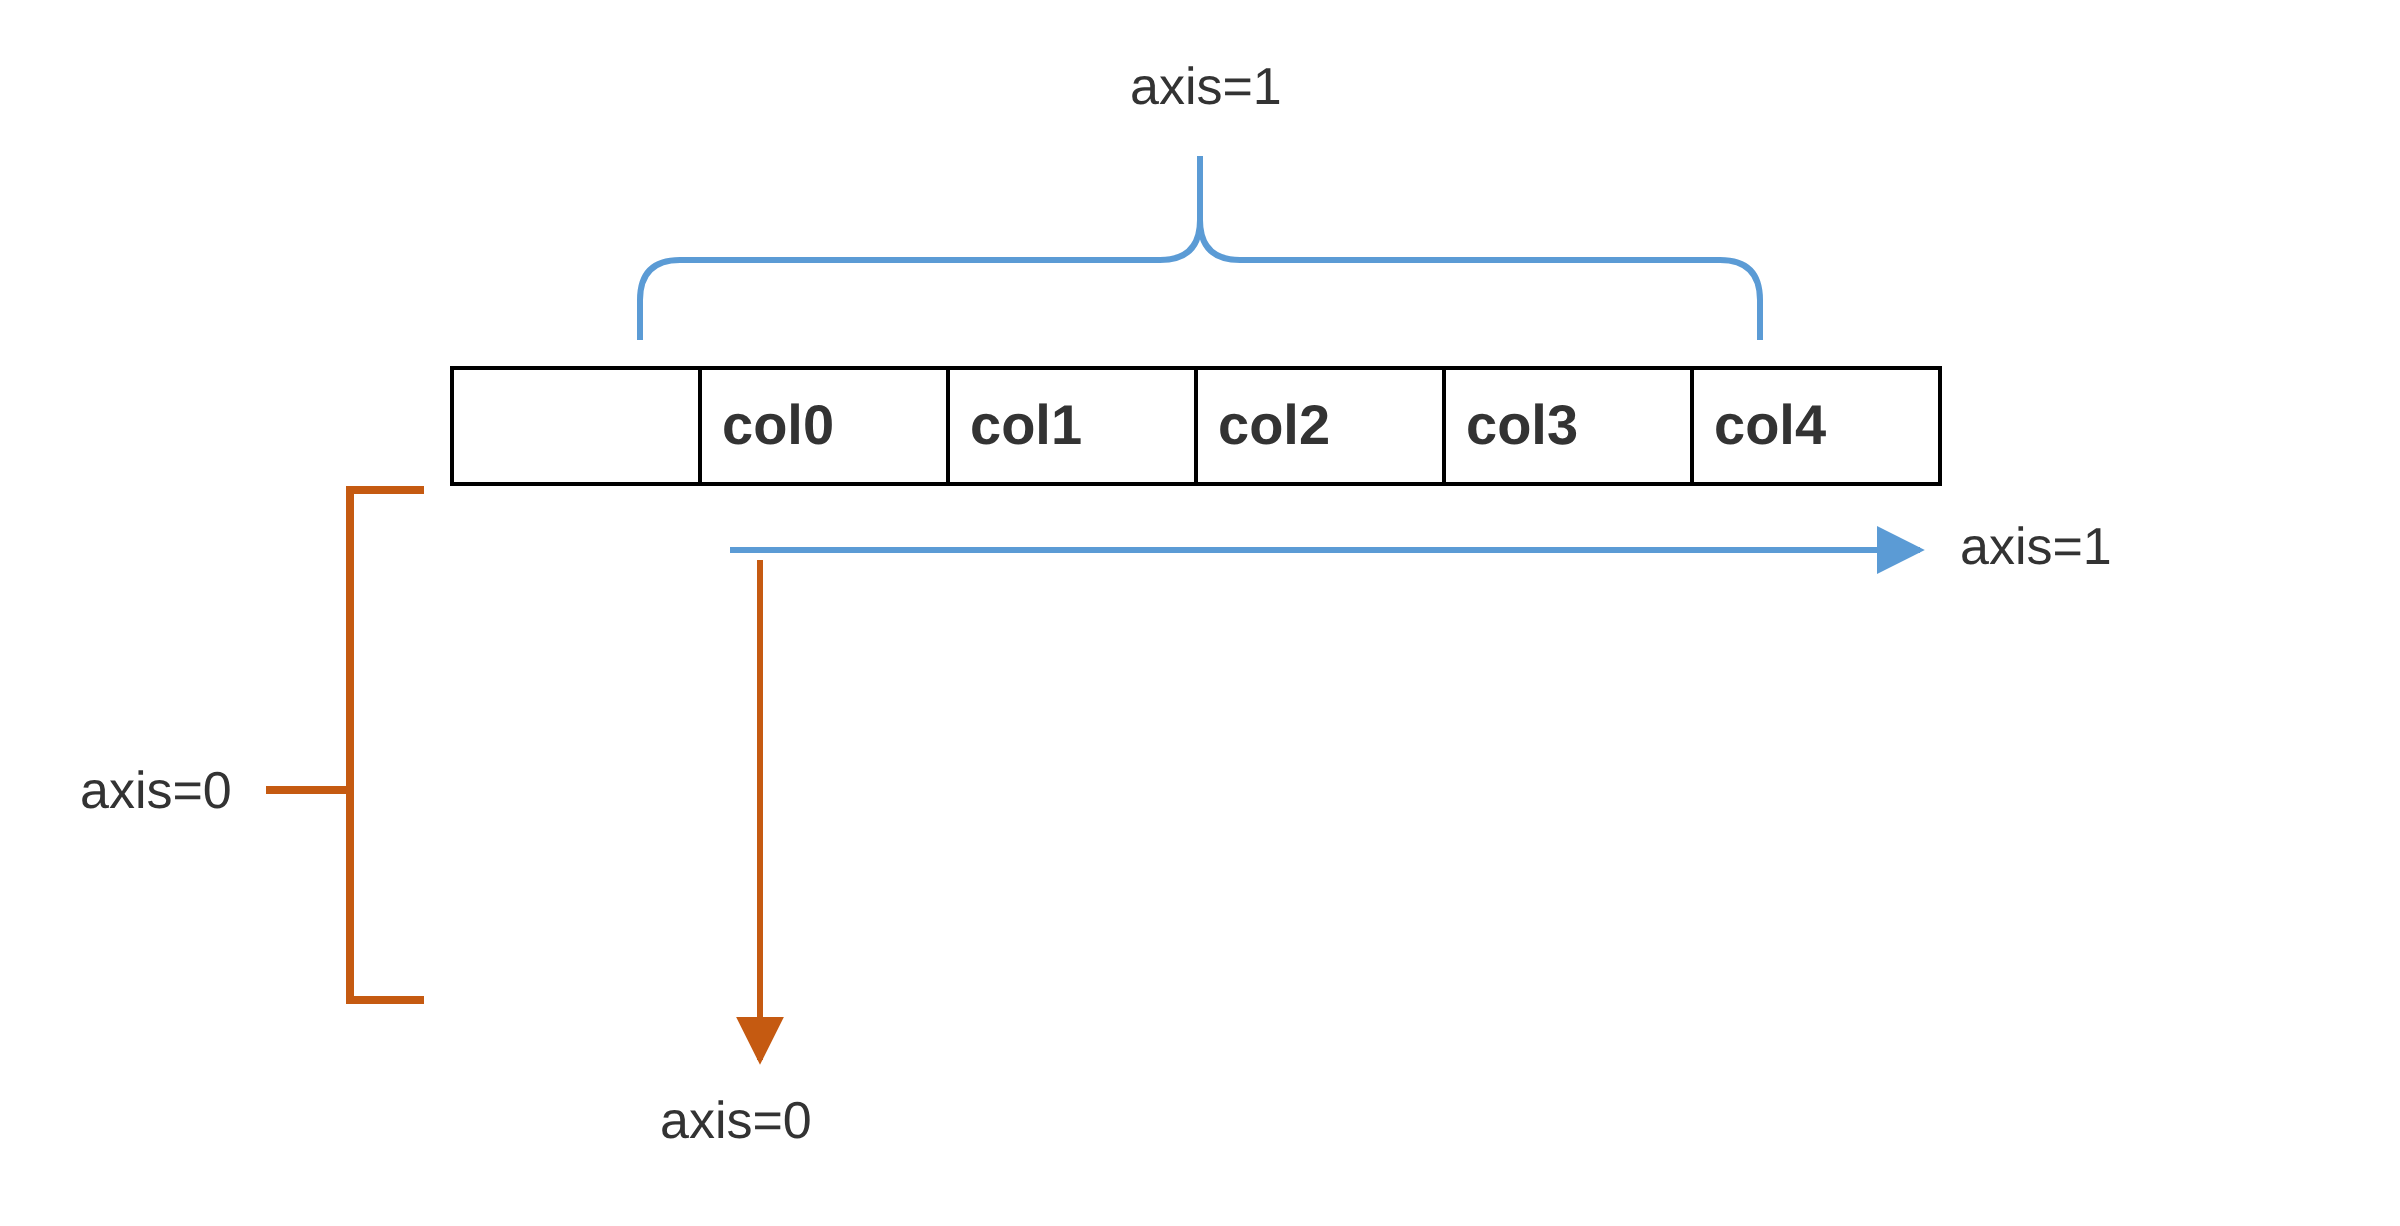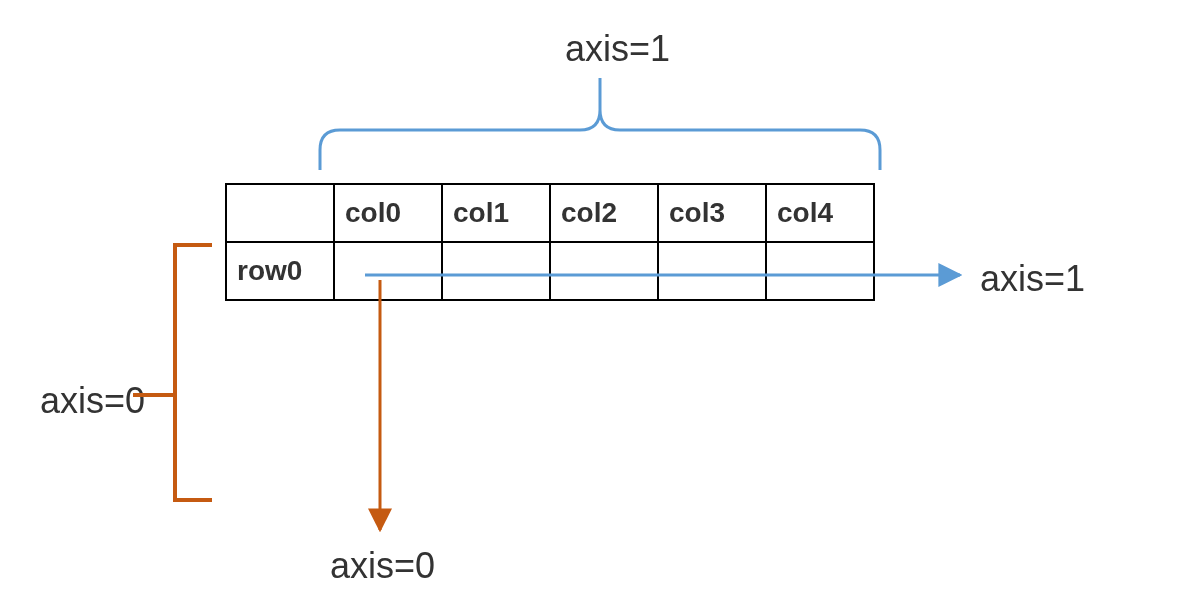--- a/index.html
+++ b/index.html
@@ -7,32 +7,32 @@
     padding: 0;
     width: 1200px;
     height: 613px;
     background: #fff;
     font-family: Arial, Helvetica, sans-serif;
     position: relative;
     overflow: hidden;
   }
   .label {
     position: absolute;
-    font-size: 36px;
+    font-size: 26px;
     color: #333;
     white-space: nowrap;
   }
   
   .tbl {
     position: absolute;
     border-collapse: collapse;
   }
   .tbl td, .tbl th {
     border: 2px solid #000;
-    width: 108px;
+    width: 124px;
     height: 58px;
     text-align: left;
     padding-left: 10px;
     font-size: 28px;
     font-weight: 700;
     color: #333;
     box-sizing: border-box;
   }
   .tbl th {
     font-weight: 700;
@@ -59,28 +59,20 @@
 
 <table class="tbl" style="left:225px; top:183px;">
   <tbody>
       <tr>
     <th></th>
     <th>col0</th>
     <th>col1</th>
     <th>col2</th>
     <th>col3</th>
     <th>col4</th>
-  </tr>
-  <tr>
-    <th>row0</th>
-    <td class="empty"></td>
-    <td class="empty"></td>
-    <td class="empty"></td>
-    <td class="empty"></td>
-    <td class="empty"></td>
   </tr>
 </tbody>
   </table>
 
 <svg class="overlay" viewBox="0 0 1200 613">
   <defs>
     <marker id="arrow-blue" viewBox="0 0 10 10" refX="9" refY="5" markerWidth="8" markerHeight="8" orient="auto-start-reverse">
       <path d="M 0 0 L 10 5 L 0 10 z" fill="#5b9bd5"></path>
     </marker>
     <marker id="arrow-orange" viewBox="0 0 10 10" refX="9" refY="5" markerWidth="8" markerHeight="8" orient="auto-start-reverse">

